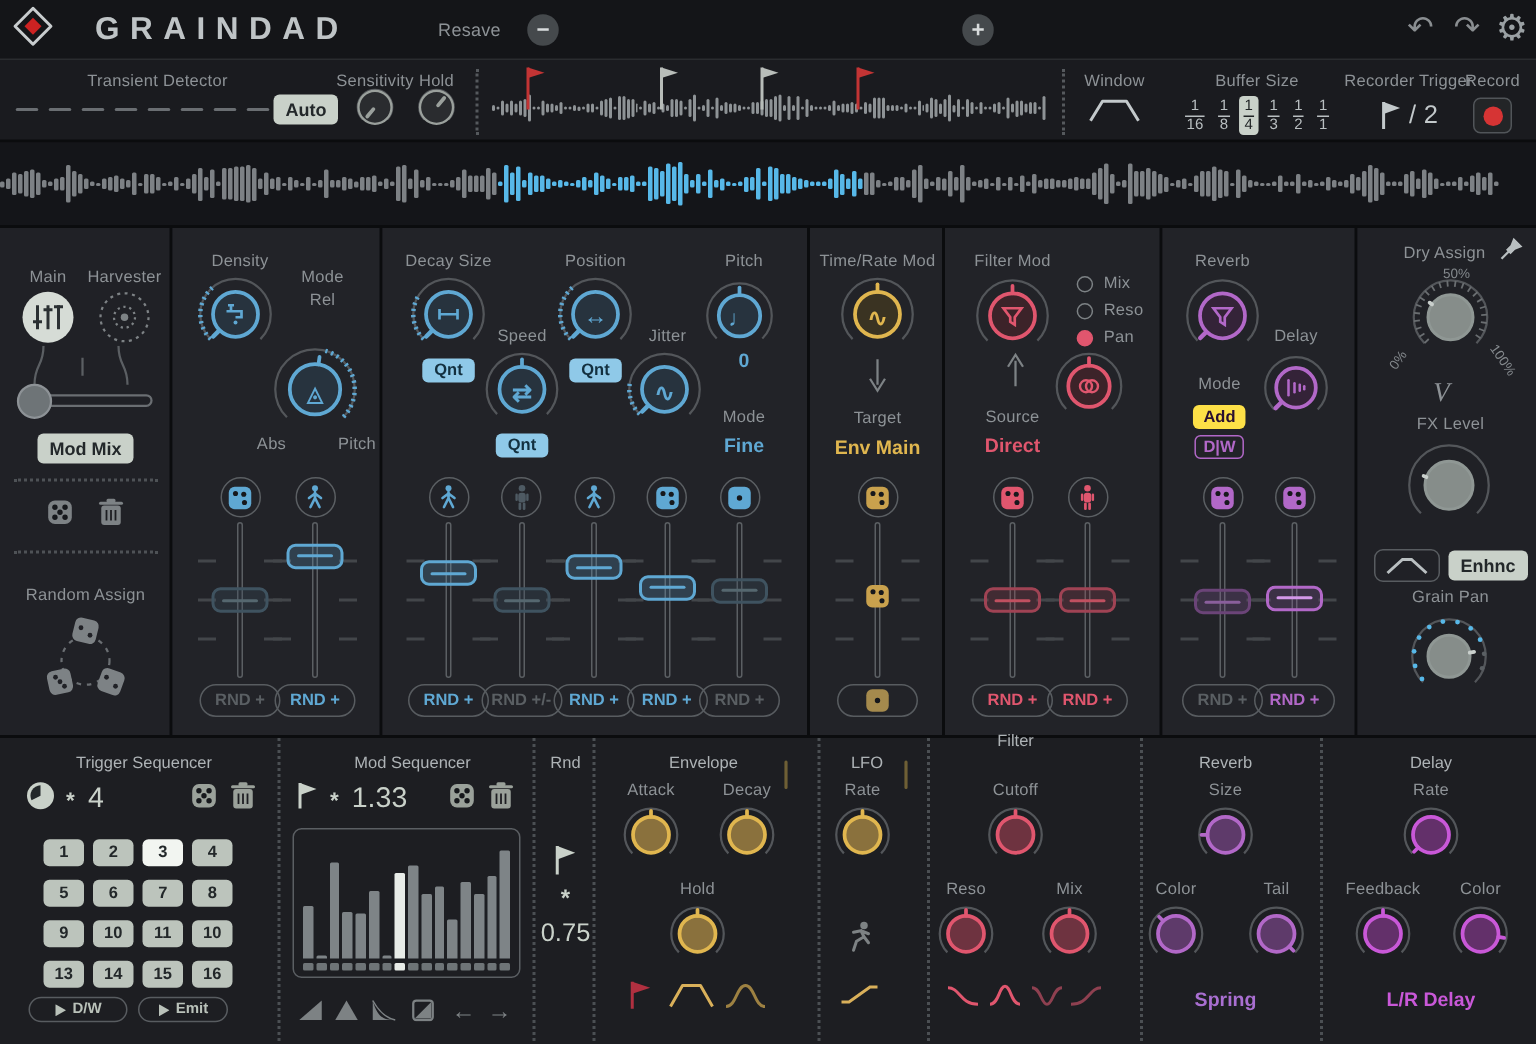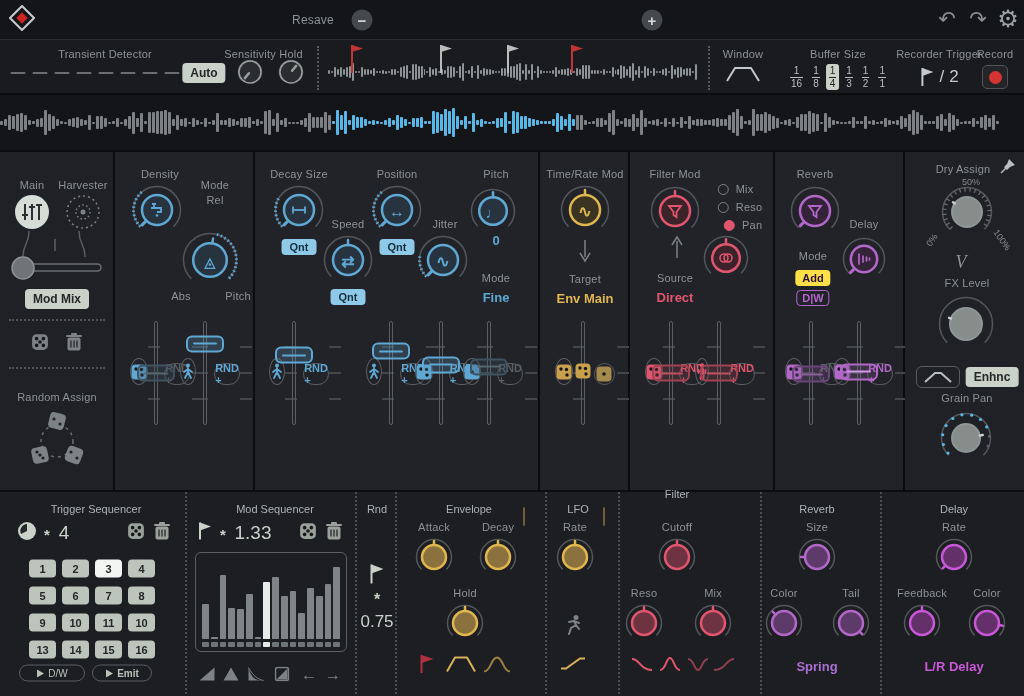--- a/index.html
+++ b/index.html
@@ -55,21 +55,21 @@
 
   .dotline { border-top:2px dotted #4e5256; width:96px; }
   .pill-outline { border:1px solid #585c60; border-radius:11px; background:transparent;
     display:flex; align-items:center; justify-content:center; }
   .qnt { background:#8fc9e8; color:#13303f; font-size:11px; font-weight:bold;
     padding:2px 8px; border-radius:4px; }
   .knob-wrap { position:absolute; transform:translate(-50%,-50%); }
   .slider-zone { position:absolute; left:0; right:0; top:160px; bottom:0; }
 
   .slider-col { position:absolute; transform:translateX(-50%); width:60px;
-    display:flex; align-items:center; }
+    display:flex; flex-direction:column; align-items:center; }
   .s-icon { width:27px; height:27px; border-radius:50%; border:1.5px solid #5b5f63;
     display:flex; align-items:center; justify-content:center; }
   .s-track { position:relative; width:56px; height:104px; margin-top:3px; }
   .s-line { position:absolute; left:50%; top:0; bottom:0; width:4px; transform:translateX(-50%);
     border:1px solid #5b5f63; border-radius:2px; }
   .s-tick { position:absolute; width:12px; height:2px; background:#43464a; }
   .s-handle { position:absolute; left:50%; transform:translate(-50%,-50%); width:38px; height:17px;
     border-radius:6px; display:flex; align-items:center; justify-content:center; }
   .s-handle i { display:block; width:24px; height:2px; border-radius:1px; }
   .s-btn { margin-top:4px; width:54px; height:22px; border:1px solid #585c60; border-radius:11px;
@@ -103,20 +103,21 @@
 
 <div id="app">
 
   <div id="header">
     <span class="abs" style="left:22px;top:20px">
       <svg width="26" height="26" viewBox="0 0 26 26">
         <polygon points="13,1 25,13 13,25 1,13" fill="none" stroke="#c8ccce" stroke-width="2"></polygon>
         <rect x="9" y="9" width="8" height="8" transform="rotate(45 13 13)" fill="#cc2222"></rect>
       </svg>
     </span>
+    <span class="abs" id="logo-title" style="left:148px;top:20px">GRAINDAD</span>
     <span class="abs lbl" style="left:313px;top:20px;font-size:12px">Resave</span>
     <span class="abs circle-btn" style="left:362px;top:20px">−</span>
     <span class="abs circle-btn" style="left:652px;top:20px">+</span>
     <span class="abs hdr-icon" style="left:947px;top:19px;font-size:21px">↶</span>
     <span class="abs hdr-icon" style="left:978px;top:19px;font-size:21px">↷</span>
     <span class="abs hdr-icon" style="left:1008px;top:19px;font-size:24px;color:#9aa0a3">⚙</span>
   </div>
 
   <div id="topbar">
     <span class="abs lbl" style="left:105px;top:14px">Transient Detector</span>
@@ -837,20 +838,47 @@
               <i class="s-tick" style="top: calc(50% - 1px); left: 44px;"></i>
               <i class="s-tick" style="top: calc(75% - 1px); left: 0px;"></i>
               <i class="s-tick" style="top: calc(75% - 1px); left: 44px;"></i>
               <div class="s-line"></div>
               <div class="s-handle" style="top: 33%; border: 2px solid rgb(95, 168, 211); background: rgba(90, 150, 190, 0.25);">
                 <i style="background: rgb(95, 168, 211);"></i>
               </div>
             </div>
             <div class="s-btn" style="color: rgb(95, 168, 211);">RND +</div>
           </div>
+          <div class="slider-col" style="left: 92.5px; top: 6px;">
+            <div class="s-icon">
+              <svg width="12" height="17" viewBox="0 0 12 17">
+                <g fill="#4e5a63">
+  <circle cx="6" cy="2.5" r="2.2"></circle>
+                  <rect x="3.5" y="5.5" width="5" height="6.5" rx="2"></rect>
+  <rect x="3.7" y="12" width="1.8" height="5" rx="0.9"></rect>
+                  <rect x="6.5" y="12" width="1.8" height="5" rx="0.9"></rect>
+  <rect x="1.6" y="6" width="1.6" height="5" rx="0.8"></rect>
+                  <rect x="8.8" y="6" width="1.6" height="5" rx="0.8"></rect>
+                </g>
+              </svg>
+            </div>
+            <div class="s-track">
+              <i class="s-tick" style="top: calc(25% - 1px); left: 0px;"></i>
+              <i class="s-tick" style="top: calc(25% - 1px); left: 44px;"></i>
+              <i class="s-tick" style="top: calc(50% - 1px); left: 0px;"></i>
+              <i class="s-tick" style="top: calc(50% - 1px); left: 44px;"></i>
+              <i class="s-tick" style="top: calc(75% - 1px); left: 0px;"></i>
+              <i class="s-tick" style="top: calc(75% - 1px); left: 44px;"></i>
+              <div class="s-line"></div>
+              <div class="s-handle" style="top: 50%; border: 2px solid rgb(63, 83, 96); background: rgba(60, 80, 95, 0.3);">
+                <i style="background: rgb(85, 103, 111);"></i>
+              </div>
+            </div>
+            <div class="s-btn" style="color: rgb(90, 95, 99);">RND +/-</div>
+          </div>
           <div class="slider-col" style="left: 141px; top: 6px;">
             <div class="s-icon">
               <svg width="14" height="17" viewBox="0 0 14 17">
                 <g stroke="#5fa8d3" stroke-width="1.8" fill="none" stroke-linecap="round">
   <circle cx="7" cy="2.5" r="2" fill="#5fa8d3" stroke="none"></circle>
   <path d="M7,5 L7,9 M7,6 L3,9 M7,6 L11,9 M7,9 L4,15 M7,9 L10,15"></path>
                 </g>
               </svg>
             </div>
             <div class="s-track">
@@ -990,21 +1018,21 @@
       <span class="abs" style="left:110px;top:55px">
         <span id="fm-radios" style="display:flex;flex-direction:column;gap:6px">
             <span style="display: flex; align-items: center; gap: 7px;">
               <span class="radio"></span>
               <span class="lbl">Mix</span>
             </span>
             <span style="display: flex; align-items: center; gap: 7px;">
               <span class="radio"></span>
               <span class="lbl">Reso</span>
             </span>
-            <span style="display: flex; align-items: center; gap: 7px; justify-content: flex-end;">
+            <span style="display: flex; align-items: center; gap: 7px;">
               <span class="radio" style="background: rgb(224, 86, 110); border-color: rgb(224, 86, 110);"></span>
               <span class="lbl">Pan</span>
             </span>
           </span>
       </span>
       <span class="abs" style="left:47px;top:97px">
         <svg width="12" height="24" viewBox="0 0 12 24">
             <path d="M6,23 v-17 M1,10 l5,-8 l5,8" fill="none" stroke="#7d8285" stroke-width="1.5"></path>
           </svg>
       </span>
@@ -1287,21 +1315,21 @@
             <div class="step-btn">13</div>
             <div class="step-btn">14</div>
             <div class="step-btn">15</div>
             <div class="step-btn">16</div>
           </div>
       </div>
       <span class="abs pill-outline" style="left:52px;top:181px;width:66px;height:17px">
         <svg width="8" height="8" viewBox="0 0 8 8" style="margin-right:4px">
             <polygon points="1,0 8,4 1,8" fill="#b9c1b9"></polygon>
           </svg>
-        <span style="font-size:10px;color:#b9c1b9;font-weight:normal">D/W</span>
+        <span style="font-size:10px;color:#b9c1b9;font-weight:bold">D/W</span>
       </span>
       <span class="abs pill-outline" style="left:122px;top:181px;width:60px;height:17px">
         <svg width="8" height="8" viewBox="0 0 8 8" style="margin-right:4px">
             <polygon points="1,0 8,4 1,8" fill="#b9c1b9"></polygon>
           </svg>
         <span style="font-size:10px;color:#b9c1b9;font-weight:bold">Emit</span>
       </span>
     </div>
 
     <div class="bcol" style="width:170px">

